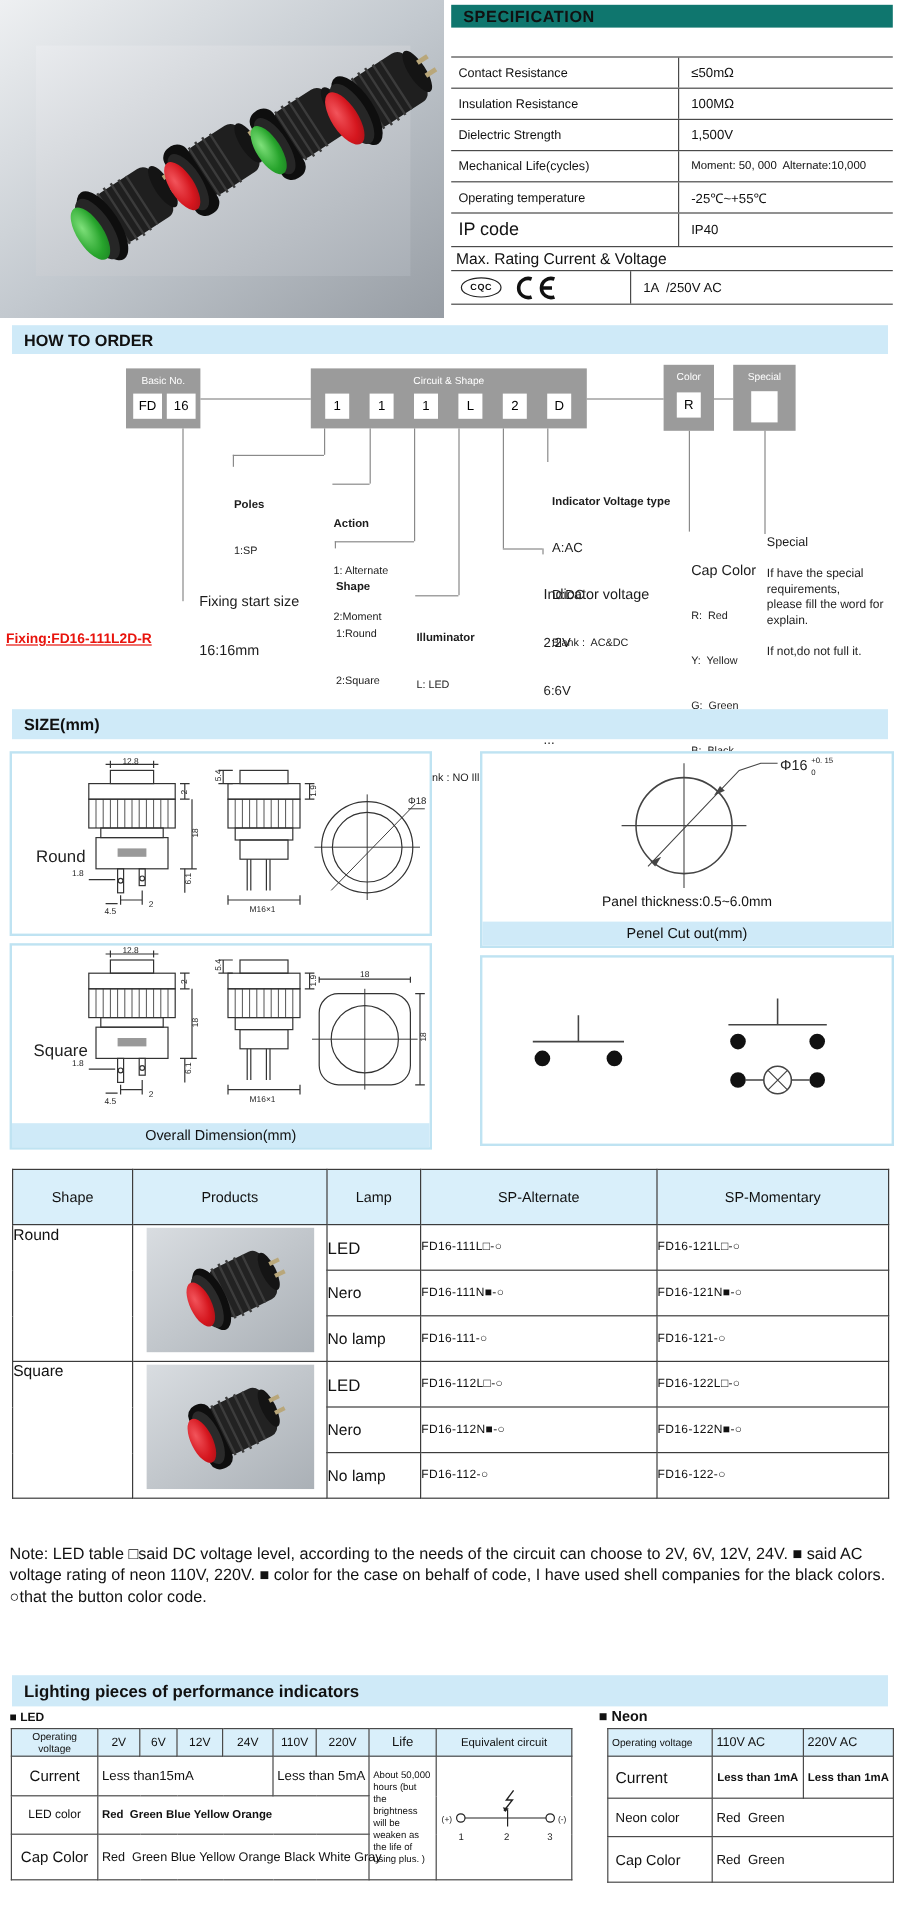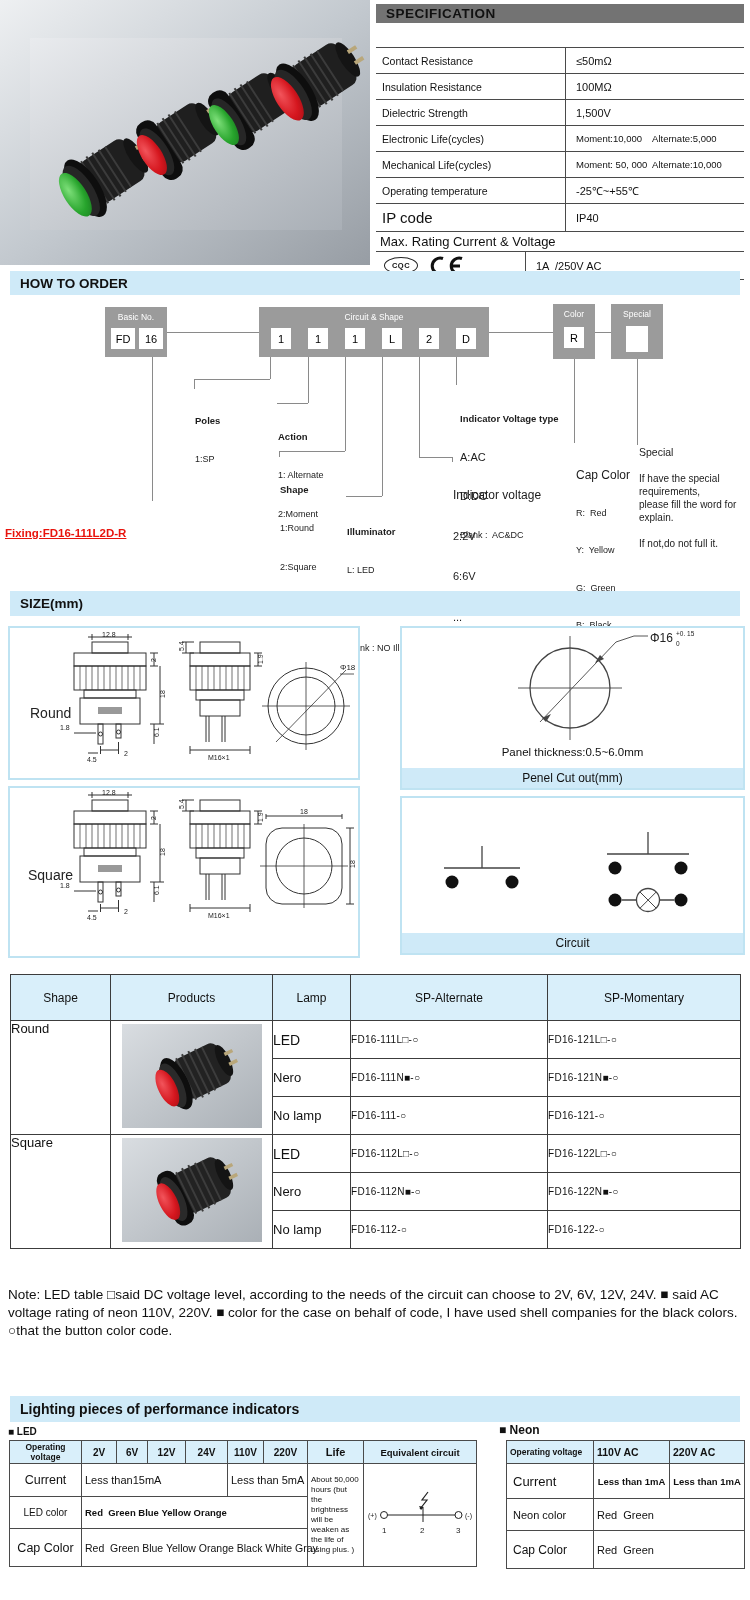--- a/index.html
+++ b/index.html
@@ -3,21 +3,21 @@
 <meta charset="utf-8">
 <style>
   html,body{margin:0;padding:0;background:#fff;}
   .page{position:relative;width:750px;height:1600px;background:#fff;overflow:hidden;
         font-family:"Liberation Sans",sans-serif;color:#111;}
   .abs{position:absolute;}
   .bar{position:absolute;background:#cfeaf8;display:flex;align-items:center;
        padding-left:10px;font-weight:bold;box-sizing:border-box;}
   
   .spec{position:absolute;left:376px;top:4px;width:368px;}
-  .spec-title{position:relative;width:368px;height:19px;background:#737373;display:flex;align-items:center;
+  .spec-title{position:relative;width:368px;height:19px;background:#0f766e;display:flex;align-items:center;
               padding-left:10px;font-weight:bold;font-size:13.5px;letter-spacing:.5px;box-sizing:border-box;}
   .spec-table{margin-top:24px;border-top:1px solid #4a4a4a;}
   .spec-row{display:flex;border-bottom:1px solid #4a4a4a;align-items:center;height:25px;}
   .spec-label{width:190px;align-self:stretch;display:flex;align-items:center;border-right:1px solid #4a4a4a;
               padding-left:6px;font-size:10.5px;box-sizing:border-box;}
   .spec-value{flex:1;padding-left:10px;font-size:11px;white-space:pre;}
   .f-small{font-size:9.5px;}
   .f-ip{font-size:15px;}
   .spec-max{border-bottom:1px solid #4a4a4a;font-size:13px;height:19px;display:flex;align-items:center;padding-left:4px;}
   .spec-cert{display:flex;border-bottom:1px solid #4a4a4a;height:27px;align-items:center;}
@@ -52,21 +52,21 @@
   .ptable td{height:37px;}
   .shape-cell{font-size:13px;vertical-align:top;padding:8px 0 0 10px;}
   .lamp-cell{font-size:13px;padding-left:8px;}
   .code-cell{font-size:10px;padding-left:10px;letter-spacing:.3px;}
   .photo-cell{text-align:center;vertical-align:middle;}
   
   .note{position:absolute;left:8px;top:1286px;width:742px;font-size:13.5px;line-height:1.35;margin:0;}
   
   .tag{position:absolute;font-weight:bold;}
   .ltable td,.ltable th{border:1px solid #4a4a4a;padding:0 3px;box-sizing:border-box;}
-  .ltable th{background:#d9effa;font-weight:bold;}
+  .ltable th{background:#d9effa;font-weight:normal;}
   .ltable{position:absolute;}
   .opv{font-size:8.5px;}
   .vh{font-size:10px;font-weight:bold;}
   .cc{text-align:center;}
   .life-cell{font-size:8px;line-height:1.25;vertical-align:middle;padding:2px 2px;}
   .big-label{font-size:12.5px;text-align:center;}
   .mid-label{font-size:10px;text-align:center;}
   .val{font-size:11px;white-space:pre;}
   .val-s{font-size:9.5px;white-space:pre;font-weight:bold;}
 </style>
@@ -160,24 +160,20 @@
       </div>
       <div class="spec-row">
         <div class="spec-label">Insulation  Resistance</div>
         <div class="spec-value">100MΩ</div>
       </div>
       <div class="spec-row">
         <div class="spec-label">Dielectric  Strength</div>
         <div class="spec-value">1,500V</div>
       </div>
       <div class="spec-row">
-        <div class="spec-label">Electronic   Life(cycles)</div>
-        <div class="spec-value f-small">Moment:10,000    Alternate:5,000</div>
-      </div>
-      <div class="spec-row">
         <div class="spec-label">Mechanical Life(cycles)</div>
         <div class="spec-value f-small">Moment: 50, 000  Alternate:10,000</div>
       </div>
       <div class="spec-row">
         <div class="spec-label">Operating temperature</div>
         <div class="spec-value">-25℃~+55℃</div>
       </div>
       <div class="spec-row" style="height:27px;">
         <div class="spec-label f-ip">IP  code</div>
         <div class="spec-value">IP40</div>
@@ -239,20 +235,24 @@
     <div class="vl" style="left:231px;top:155px;height:6px;"></div>
     <div class="vl" style="left:334px;top:61px;height:139px;"></div>
     <div class="hl" style="left:298px;top:200px;width:36px;"></div>
     <div class="vl" style="left:371px;top:61px;height:100px;"></div>
     <div class="hl" style="left:371px;top:161px;width:33px;"></div>
     <div class="vl" style="left:404px;top:161px;height:5px;"></div>
     <div class="vl" style="left:408px;top:61px;height:28px;"></div>
     <div class="vl" style="left:526px;top:63px;height:84px;"></div>
     <div class="vl" style="left:589px;top:63px;height:86px;"></div>
 
+    <div class="dl big" style="left:118px;top:172px;">
+      <div class="t">Fixing start size</div>
+      <div style="font-size:12px;">16:16mm</div>
+    </div>
     <div class="dl" style="left:147px;top:92px;">
       <div class="t">Poles</div>
       <div>1:SP</div>
     </div>
     <div class="dl" style="left:230px;top:108px;">
       <div class="t">Action</div>
       <div>1: Alternate</div>
       <div>2:Moment</div>
     </div>
     <div class="dl" style="left:232px;top:161px;">
@@ -431,39 +431,39 @@
         <circle cx="42" cy="44" r="28"></circle>
         <path d="M-2 44 h88 M42 2 v84" stroke-width="0.8"></path>
         <path d="M4 -3 v-5 M80 -3 v-5 M4 -6 h76"></path>
         <path d="M84 6 h8 M84 82 h8 M88 6 v76"></path>
         <g stroke="none" fill="#222" font-size="7">
           <text x="38" y="-8">18</text>
           <text x="93" y="46" transform="rotate(-90 93 46)">18</text>
         </g>
       </g>
     </svg>
+    <div class="caption">Overall Dimension(mm)</div>
   </div>
 
   <div class="panel" style="left:400px;top:796px;width:345px;height:159px;">
     <svg width="341" height="133" viewBox="0 0 341 133">
       <g stroke="#444" stroke-width="1.3" fill="none">
         <path d="M42 70 h76 M80 70 v-22"></path>
         <circle cx="50" cy="84" r="6.5" fill="#111" stroke="none"></circle>
         <circle cx="110" cy="84" r="6.5" fill="#111" stroke="none"></circle>
         <path d="M205 56 h82 M246 56 v-22"></path>
         <circle cx="213" cy="70" r="6.5" fill="#111" stroke="none"></circle>
         <circle cx="279" cy="70" r="6.5" fill="#111" stroke="none"></circle>
         <circle cx="213" cy="102" r="6.5" fill="#111" stroke="none"></circle>
         <circle cx="279" cy="102" r="6.5" fill="#111" stroke="none"></circle>
         <path d="M219.5 102 h15 M257.5 102 h15"></path>
         <circle cx="246" cy="102" r="11.5"></circle>
         <path d="M238 94 l16.2 16.2 M254.2 94 l-16.2 16.2" stroke-width="1"></path>
       </g>
     </svg>
-    <div class="caption">Circuit</div>
   </div>
 
   <table class="ptable">
     <colgroup>
         <col style="width:100px;">
         <col style="width:162px;">
         <col style="width:78px;">
         <col style="width:197px;">
         <col style="width:193px;">
       </colgroup>

